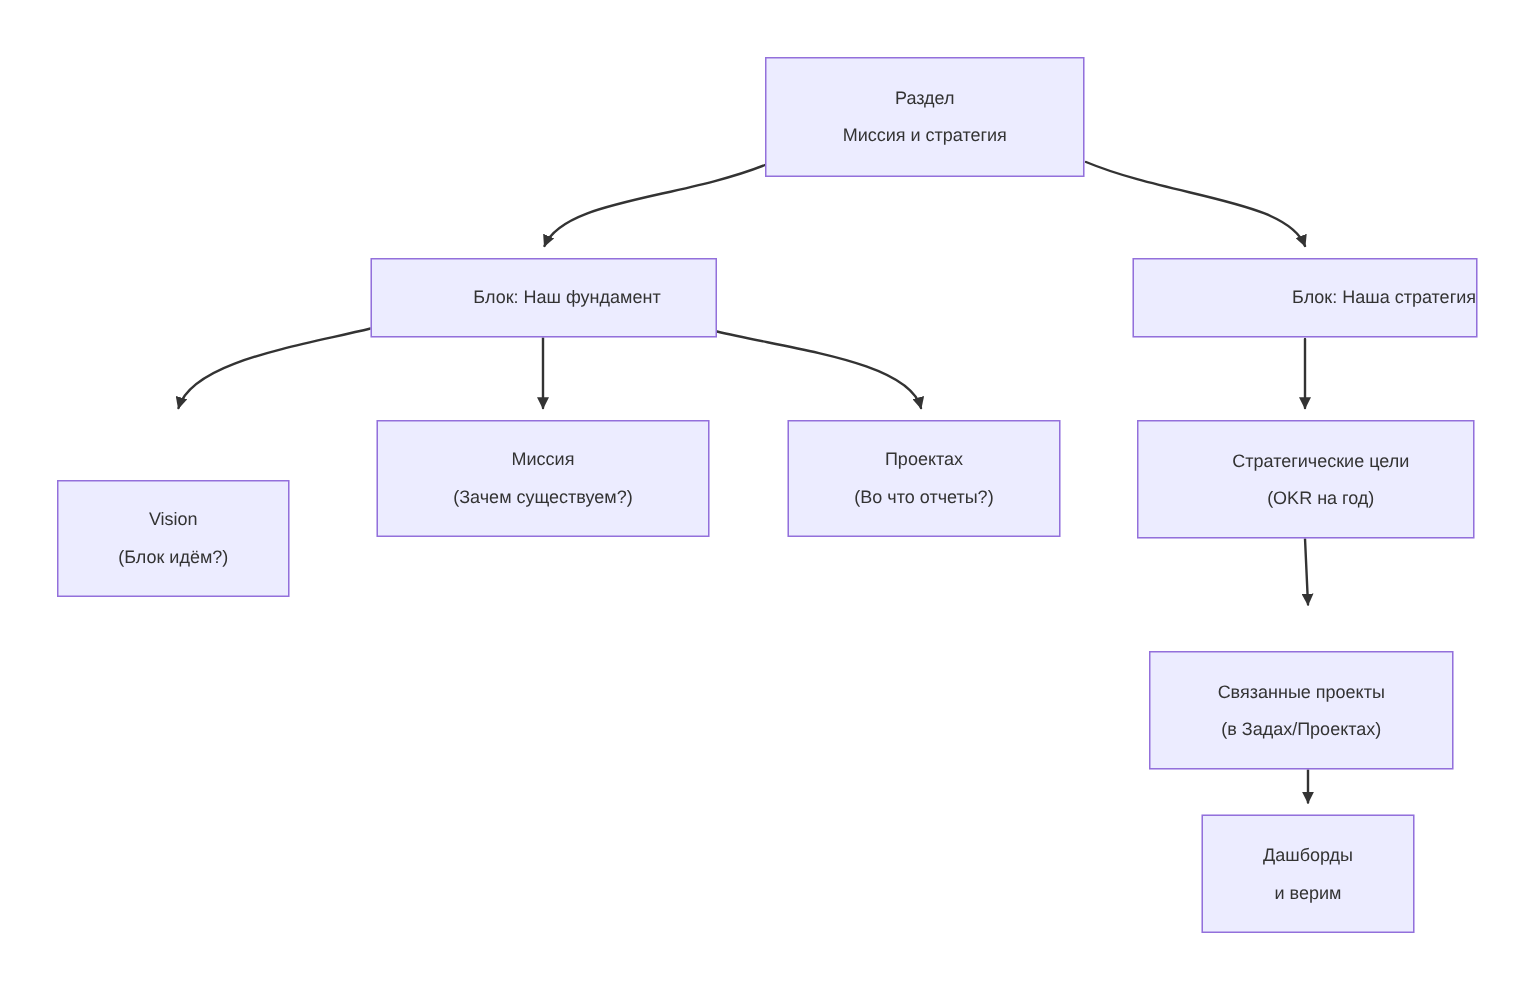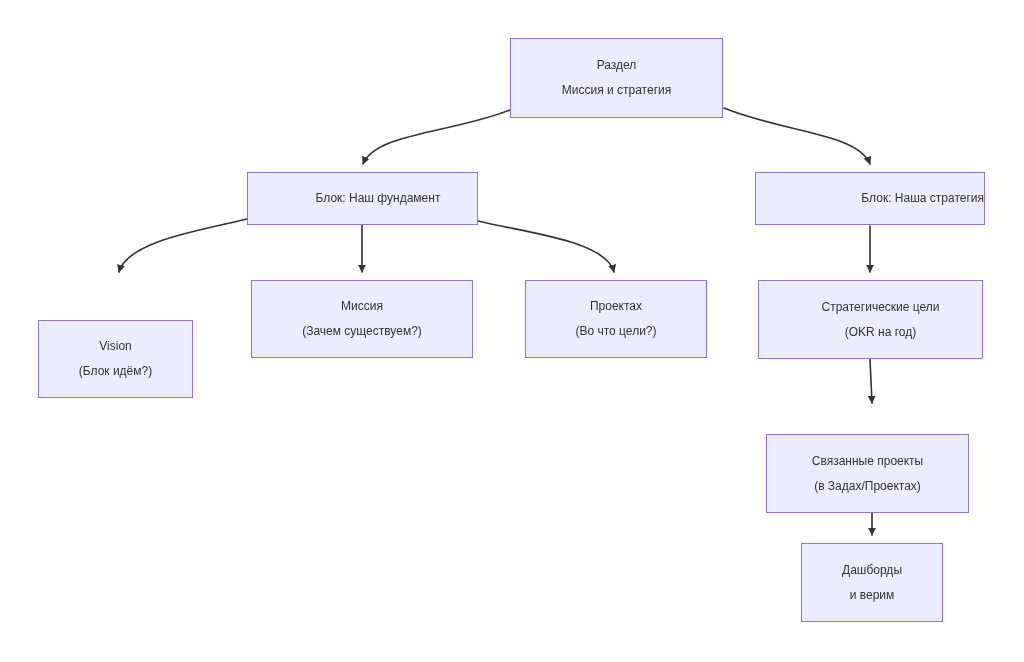--- a/index.html
+++ b/index.html
@@ -100,21 +100,21 @@
     <span class="line">(Блок идём?)</span>
   </div>
 
   <div class="node" id="node-mission">
     <span class="line">Миссия</span>
     <span class="line">(Зачем существуем?)</span>
   </div>
 
   <div class="node" id="node-values">
     <span class="line">Проектах</span>
-    <span class="line">(Во что цели?)</span>
+    <span class="line">(Во что отчеты?)</span>
   </div>
 
   <div class="node" id="node-okr">
     <span class="line">Стратегические цели</span>
     <span class="line">(OKR на год)</span>
   </div>
 
   <div class="node" id="node-projects">
     <span class="line">Связанные проекты</span>
     <span class="line">(в Задах/Проектах)</span>

